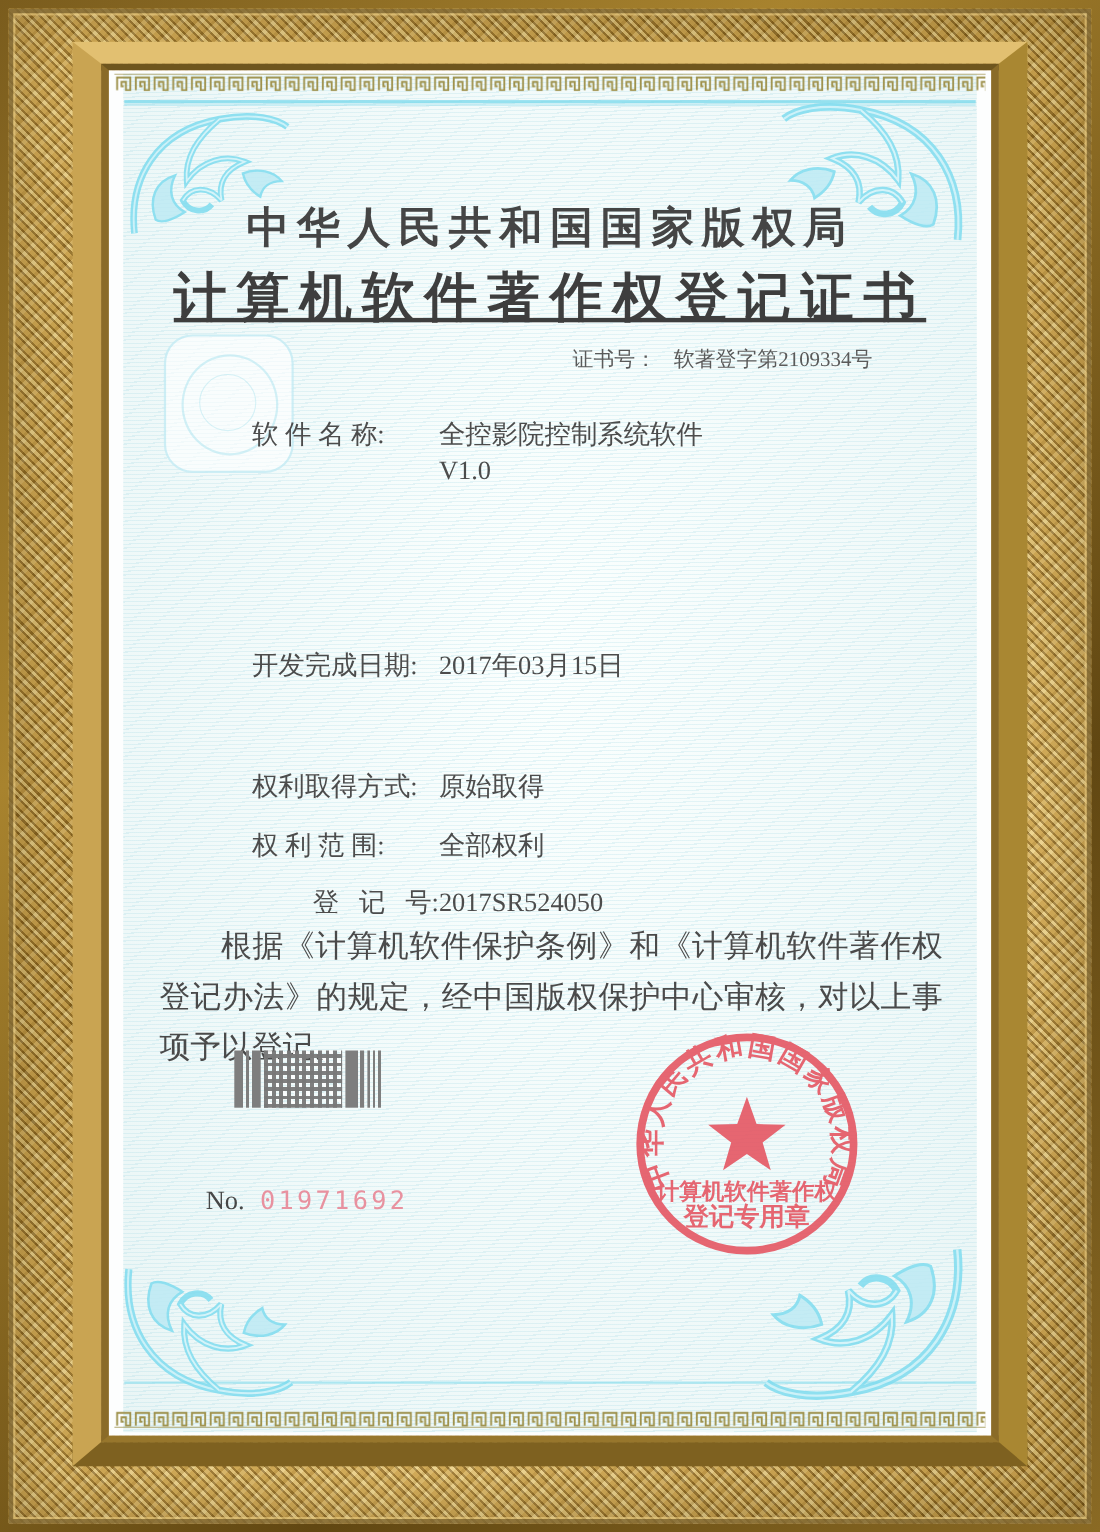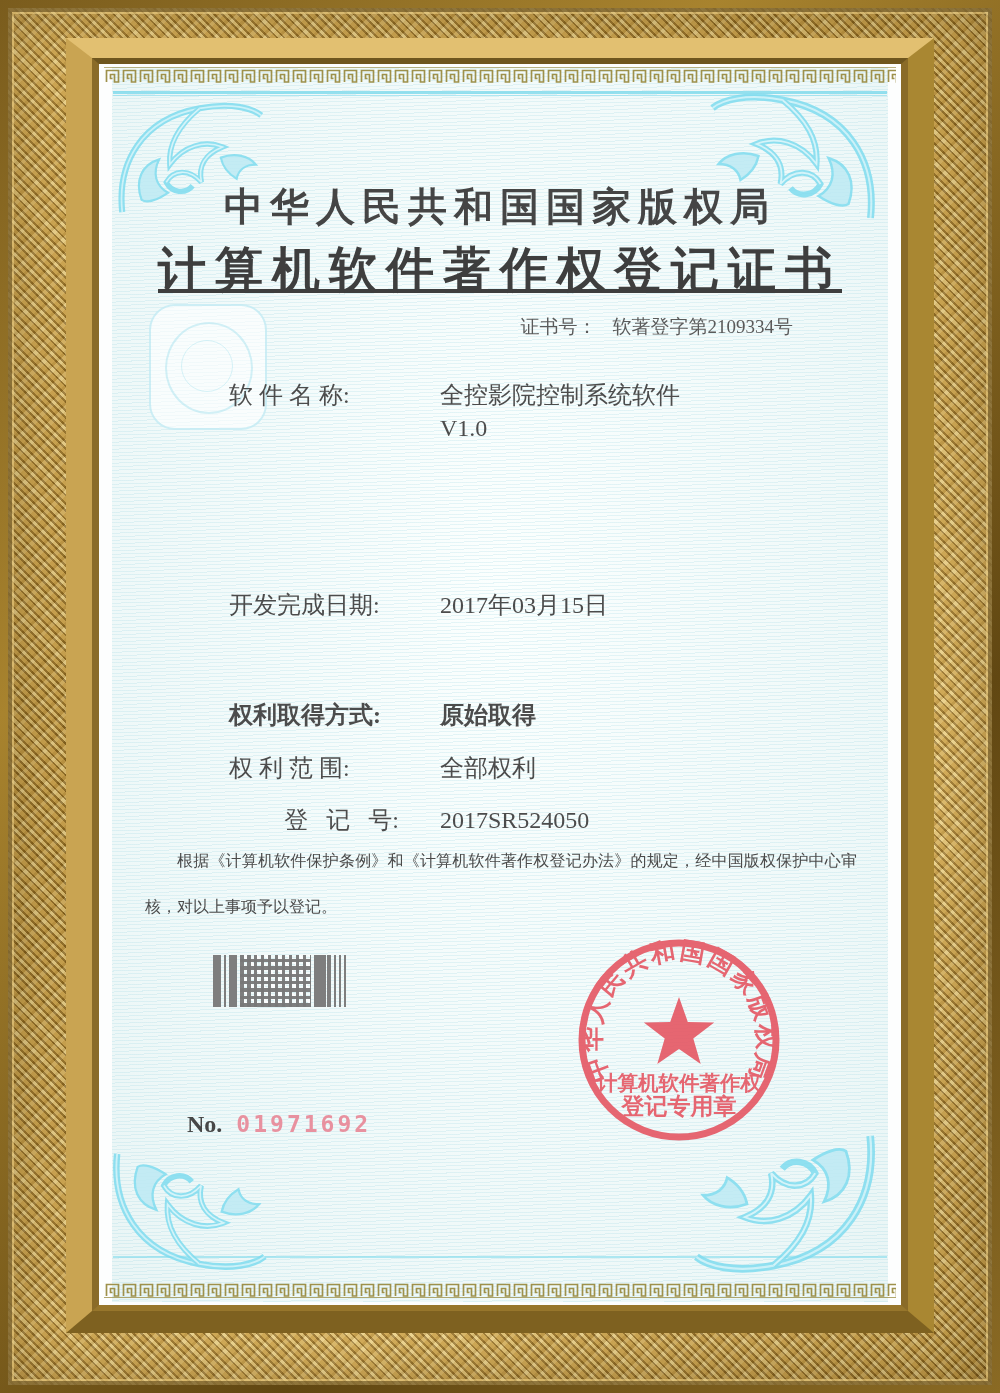--- a/index.html
+++ b/index.html
@@ -64,45 +64,45 @@
   
   .authority{position:absolute;top:116px;left:0;width:100%;z-index:3;text-align:center;
     font-size:39px;font-weight:700;letter-spacing:7px;color:#454545;}
   .cert-title{position:absolute;top:174px;left:0;width:100%;z-index:3;text-align:center;
     font-size:48px;font-weight:700;letter-spacing:9px;color:#3e3e3e;text-decoration:underline;}
   .certno{position:absolute;top:250px;right:108px;z-index:3;font-size:19px;color:#5a5a5a;}
   .certno .lbl{margin-right:16px;}
 
   .frow{position:absolute;left:46px;z-index:3;font-size:24px;color:#4c4c4c;white-space:pre;}
   .frow .flabel{display:inline-block;width:170px;}
-  .frow .fvalue{display:inline-block;margin-left:41px;}
+  .frow .fvalue{display:inline-block;}
   .f0{top:288px;} .f0b{top:324px;left:216px;} .f1{top:390px;}
-  .f2{top:498px;} .f3{top:553px;} .f4{top:608px;font-weight:bold;} .f5{top:661px;} .f6{top:713px;text-align:right;}
+  .f2{top:498px;} .f3{top:553px;} .f4{top:608px;} .f5{top:661px;} .f6{top:713px;text-align:right;}
 
   .statement{position:absolute;top:774px;left:46px;right:44px;z-index:3;
-    font-size:16px;line-height:46px;color:#4a4a4a;text-indent:2em;text-align:justify;margin:0;}
+    font-size:28px;line-height:46px;color:#4a4a4a;text-indent:2em;text-align:justify;margin:0;}
 
   
   .barcode{position:absolute;left:114px;top:891px;width:136px;height:52px;z-index:3;
     display:flex;gap:3px;}
   .bc-a{width:24px;background:repeating-linear-gradient(90deg,#7e7e7e 0 8px,rgba(0,0,0,0) 8px 11px,#7e7e7e 11px 13px,rgba(0,0,0,0) 13px 16px);}
   .bc-b{flex:1;background:
       repeating-linear-gradient(0deg,rgba(120,120,120,.95) 0 3.5px,rgba(0,0,0,0) 3.5px 7.5px),
       repeating-linear-gradient(90deg,rgba(120,120,120,.95) 0 3.5px,rgba(0,0,0,0) 3.5px 7px),
       repeating-linear-gradient(47deg,rgba(0,0,0,0) 0 5px,rgba(255,255,255,.85) 5px 8px);}
   .bc-c{width:17px;background:linear-gradient(90deg,#7e7e7e 0 68%,rgba(0,0,0,0) 68% 76%,#7e7e7e 76% 100%);}
   .bc-d{width:15px;background:repeating-linear-gradient(90deg,#7e7e7e 0 2px,rgba(0,0,0,0) 2px 5px);}
 
   
   .seal{position:absolute;left:474px;top:870px;width:212px;height:212px;z-index:5;opacity:.88;}
   .seal svg{display:block;width:100%;height:100%;}
   .seal-date{position:absolute;left:455px;top:1064px;width:250px;z-index:4;text-align:center;
     font-size:22px;letter-spacing:2px;color:#8f8f8f;}
 
-  .serial{position:absolute;left:88px;top:1047px;z-index:3;font-size:24px;color:#474747;font-weight:bold;}
+  .serial{position:absolute;left:88px;top:1015px;z-index:3;font-size:24px;color:#474747;}
   .serial .num{margin-left:14px;color:#e8919f;letter-spacing:3px;
     font-family:"DejaVu Sans Mono","Liberation Mono",monospace;font-size:23px;}
 </style>
 </head>
 <body>
 
 <div class="stage">
   <div class="frame-a">
     <div class="frame-b">
       <div class="frame-c">

